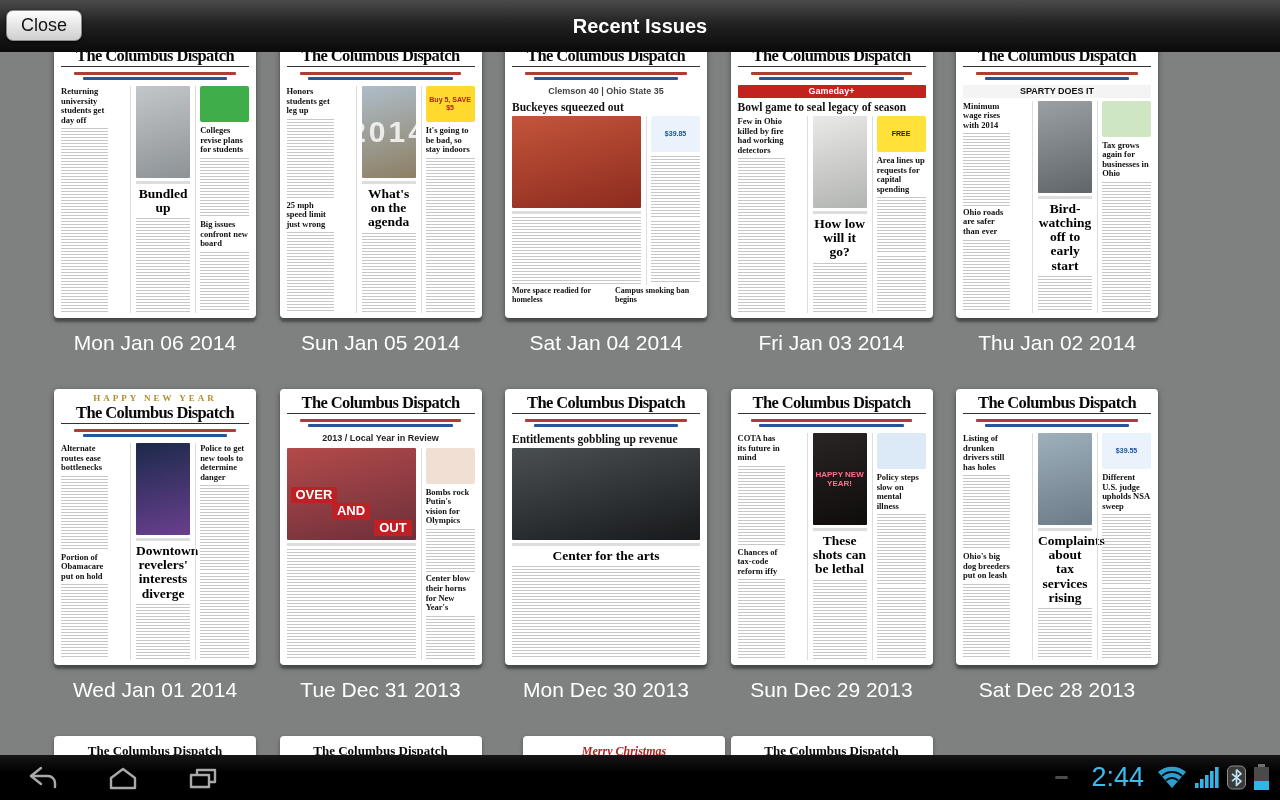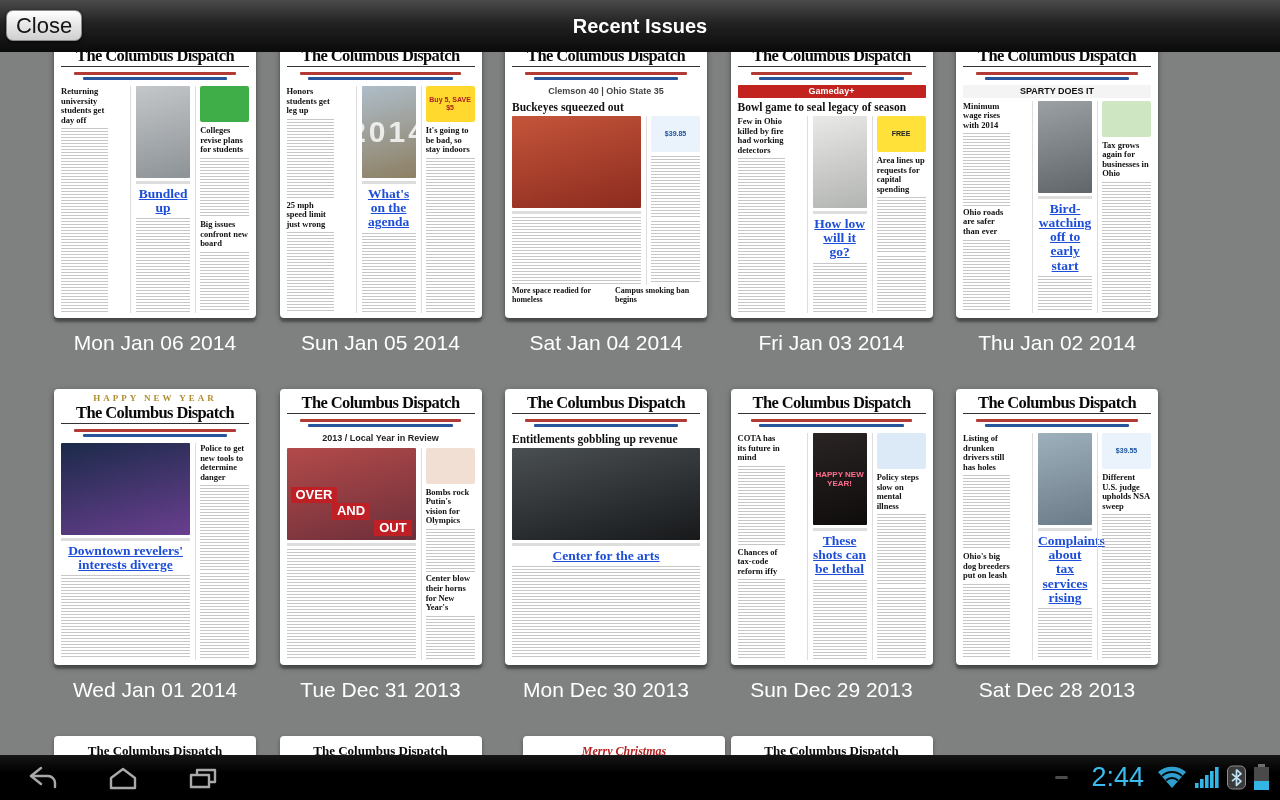--- a/index.html
+++ b/index.html
@@ -4,21 +4,21 @@
 <style>
   html,body{margin:0;padding:0;}
   body{width:1280px;height:800px;overflow:hidden;background:#7f8080;font-family:"Liberation Sans",sans-serif;position:relative;}
 
   
   .topbar{position:absolute;top:0;left:0;width:1280px;height:52px;z-index:30;
     background:linear-gradient(to bottom,#4b4b4b 0%,#222 45%,#0a0a0a 100%);
     display:flex;align-items:center;}
   .close-btn{position:absolute;left:6px;top:10px;width:74px;height:29px;border-radius:7px;
     background:linear-gradient(to bottom,#fefefe,#cfcfcf);border:1px solid #8a8a8a;
-    box-shadow:0 1px 3px rgba(0,0,0,.7);color:#141414;font-size:22px;display:flex;
+    box-shadow:0 1px 3px rgba(0,0,0,.7);color:#141414;font-size:18px;display:flex;
     align-items:center;justify-content:center;cursor:pointer;}
   .bar-title{width:100%;text-align:center;color:#fff;font-weight:bold;font-size:20px;}
 
   
   .grid{position:absolute;left:54px;top:42px;display:grid;
     grid-template-columns:repeat(5,202px);column-gap:23.5px;z-index:10;}
   .cell{width:202px;height:347px;}
   .card{width:202px;height:276px;background:#fff;border-radius:4px;box-sizing:border-box;
     box-shadow:0 4px 2px rgba(0,0,0,.28),0 2px 6px rgba(0,0,0,.35);
     padding:5px 7px;display:flex;flex-direction:column;overflow:hidden;cursor:pointer;}
@@ -50,21 +50,21 @@
   .overlay{font-weight:bold;z-index:2;text-align:center;}
   .overlay.big{font-size:30px;letter-spacing:3px;}
   .overlay.small{font-size:8px;line-height:1.2;}
   .chips{position:absolute;inset:4px;display:flex;flex-direction:column;justify-content:flex-end;z-index:2;}
   .chip{background:#bf2026;color:#fff;font-weight:bold;font-size:13px;line-height:1.25;padding:0 5px;}
   .chip:nth-child(1){align-self:flex-start;}
   .chip:nth-child(2){align-self:center;}
   .chip:nth-child(3){align-self:flex-end;}
   .caption{height:3px;background:#ddd;margin:3px 0 2px;}
   .main-head{font-family:"Liberation Serif",serif;font-weight:bold;font-size:13.5px;
-    text-align:center;line-height:1.05;color:#1d4ed8;margin:1px 0 2px;text-decoration:underline;}
+    text-align:center;line-height:1.05;color:#000000;margin:1px 0 2px;}
   .ad{flex:0 0 34px;border-radius:2px;margin-bottom:3px;display:flex;align-items:center;
     justify-content:center;text-align:center;font-weight:bold;font-size:7px;padding:1px;line-height:1.1;}
   .bottom-row{display:flex;gap:18px;margin-top:2px;flex:0 0 26px;}
   .bh{flex:1;font-family:"Liberation Serif",serif;font-weight:bold;font-size:8px;line-height:1.1;color:#111;}
 
   
   .partial{height:19px;background:#fff;border-radius:4px 4px 0 0;overflow:hidden;
     text-align:center;padding-top:5px;box-sizing:border-box;box-shadow:0 2px 4px rgba(0,0,0,.35);}
   .pm{font-family:"Liberation Serif",serif;font-weight:bold;font-size:13px;line-height:1;color:#0a0a0a;white-space:nowrap;}
   .ps{font-family:"Liberation Serif",serif;font-style:italic;font-weight:bold;font-size:12px;line-height:1;white-space:nowrap;}
@@ -302,20 +302,26 @@
         <span>HAPPY  NEW YEAR</span>
       </div>
       <div class="mast">The Columbus Dispatch</div>
       <div class="rule"></div>
       <div class="teasers">
         <div class="teaser t-red"></div>
           <div class="teaser t-blue"></div>
       </div>
 
       <div class="cols">
+        <div class="col-left">
+          <div class="headline-sm">Alternate routes ease bottlenecks</div>
+          <div class="fake"></div>
+          <div class="headline-sm">Portion of Obamacare put on hold</div>
+          <div class="fake"></div>
+        </div>
         <div class="col-center">
           <div class="photo" style="background: linear-gradient(165deg, rgb(27, 42, 74), rgb(106, 63, 143));">
             
             
           </div>
           <div class="caption"></div>
           <div class="main-head">Downtown revelers' interests diverge</div>
           <div class="fake"></div>
         </div>
         <div class="col-right">

